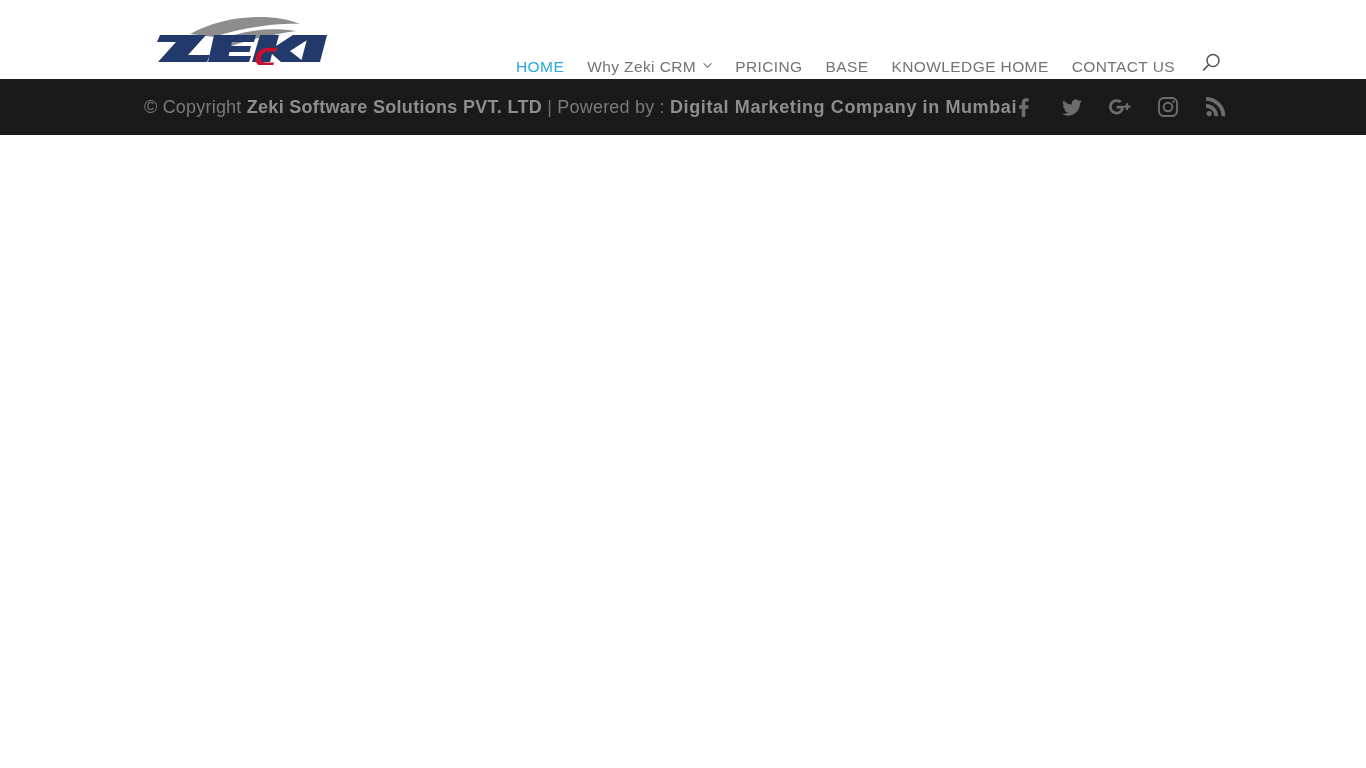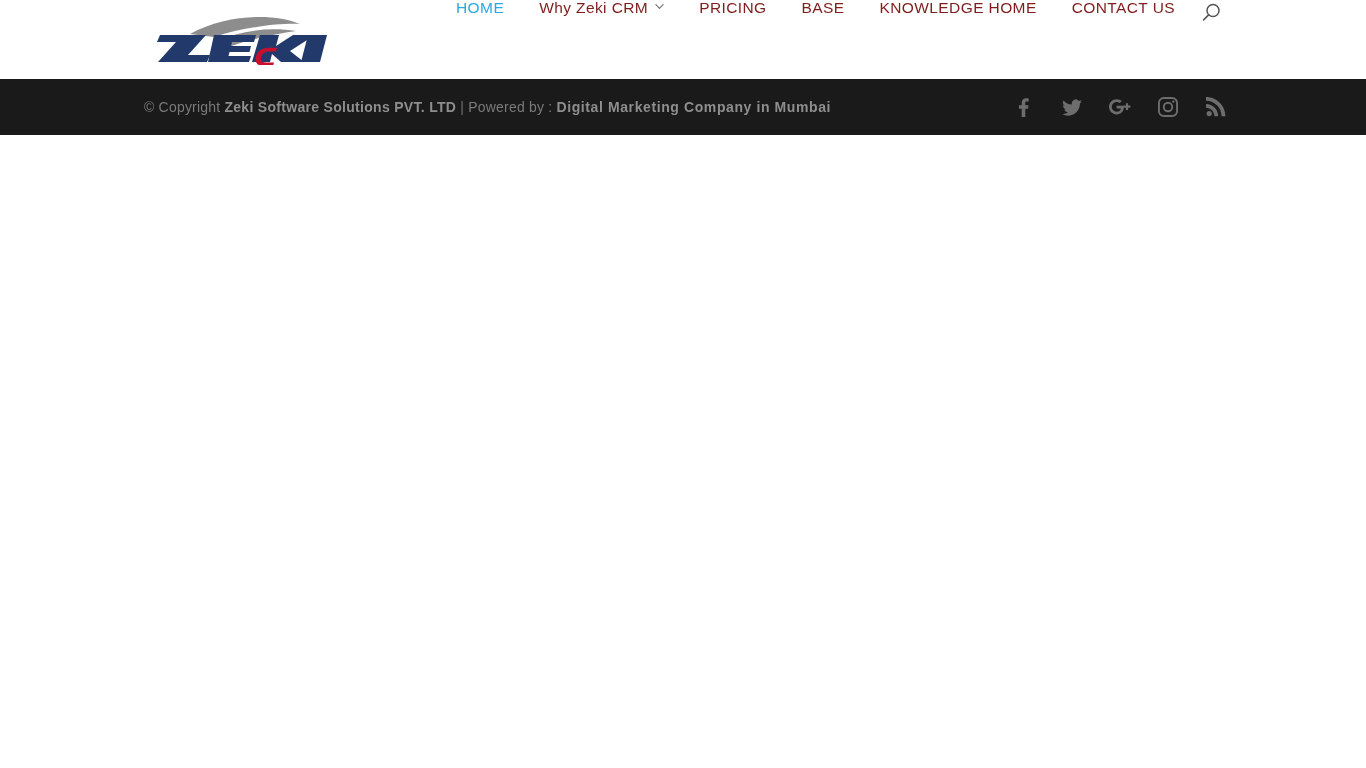--- a/index.html
+++ b/index.html
@@ -31,31 +31,31 @@
     display: block;
   }
   .logo-wrap svg { display: block; }
 
   .main-nav {
     position: absolute;
     right: 143px;
     top: 0;
     height: 74px;
     display: flex;
-    align-items: flex-start;
+    align-items: flex-end;
   }
   .nav-item {
     display: flex;
     align-items: center;
-    color: #7f1d1d;
+    color: #737373;
     font-size: 15.5px;
     letter-spacing: 0.4px;
     font-weight: 400;
     white-space: nowrap;
-    margin-left: 35px;
+    margin-left: 23px;
     cursor: pointer;
     line-height: 1;
   }
   .nav-item:first-child { margin-left: 0; }
   .nav-item.active { color: #29a9e1; }
   .nav-item .chevron {
     display: inline-block;
     margin-left: 7px;
     width: 9px;
     height: 9px;
@@ -81,21 +81,21 @@
     height: 56px;
     background: #1a1a1a;
     display: flex;
     align-items: center;
   }
   .footer-text {
     position: absolute;
     left: 144px;
     top: 50%;
     transform: translateY(-50%);
-    font-size: 14px;
+    font-size: 18px;
     color: #7a7a7a;
     letter-spacing: 0.2px;
     white-space: nowrap;
     line-height: 1;
   }
   .footer-text .strongish {
     color: #8e8e8e;
     font-weight: bold;
     letter-spacing: 0.3px;
   }

